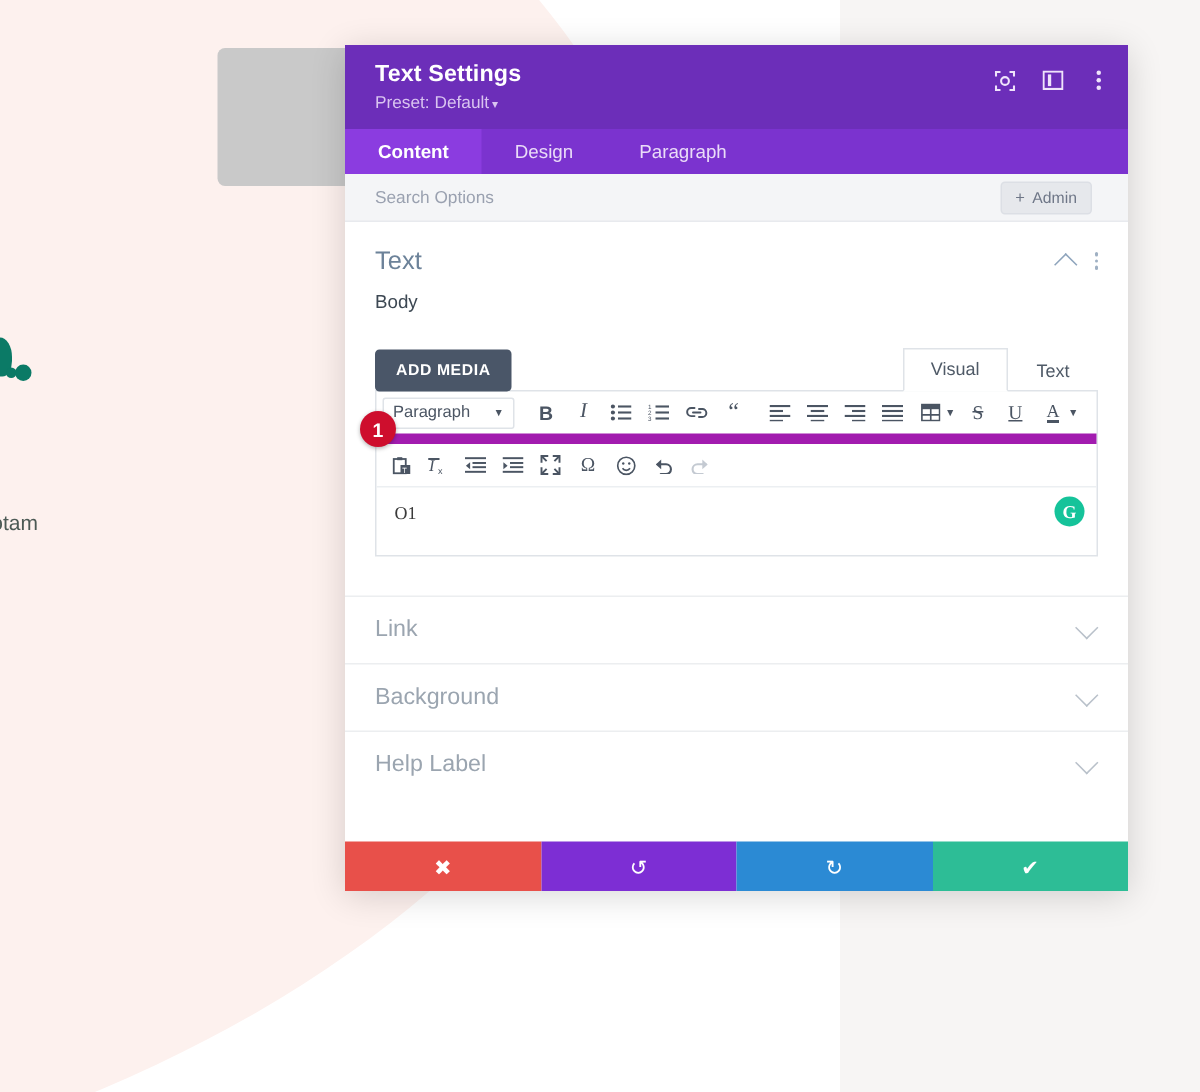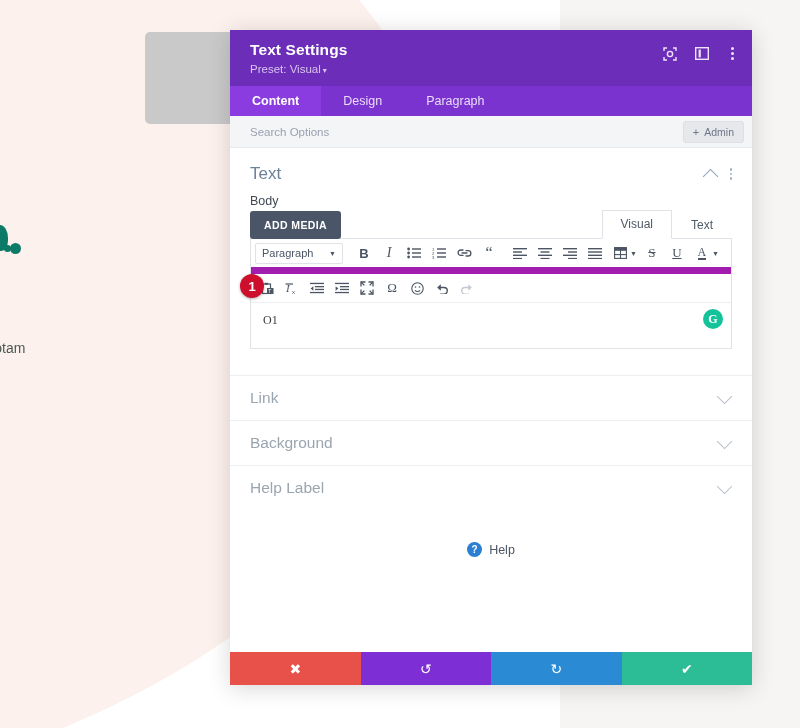--- a/index.html
+++ b/index.html
@@ -66,21 +66,21 @@
   .bg-text {
     position: absolute; left: -40px; top: 315px;
     color: #4c5a55; font-size: 14px; line-height: 22px;
     white-space: nowrap;
   }
 
   
   .modal {
     position: absolute;
     left: 230px; top: 30px;
-    width: 522px; height: 655px;
+    width: 522px; height: 564px;
     background: #ffffff;
     box-shadow: 0 3px 22px rgba(0,0,0,.16);
     display: flex; flex-direction: column;
     overflow: hidden;
   }
   .modal-header {
     background: #6c2eb9;
     padding: 11px 16px 9px 20px;
     display: flex; align-items: flex-start;
     position: relative;
@@ -113,21 +113,21 @@
     font-size: 12.5px; color: #eadcf8;
     display: flex; align-items: center;
     cursor: pointer;
   }
   .tab.active { background: #8b3ce0; color: #ffffff; font-weight: bold; }
 
   .search-row {
     height: 32px; background: #f4f5f7;
     border-bottom: 1px solid #e8eaee;
     display: flex; align-items: center;
-    padding: 0 8px 0 20px;
+    padding: 0 24px 0 20px;
     position: relative;
   }
   .search-input {
     border: none; background: transparent; outline: none;
     font-size: 11.5px; color: #8b93a3;
     font-family: "Liberation Sans", sans-serif;
     flex: 1;
   }
   .search-input::placeholder { color: #9aa1b0; }
   .filter-btn {
@@ -155,21 +155,21 @@
   .chev-up, .chev-dn {
     width: 11px; height: 11px; cursor: pointer;
     border-left: 1.6px solid #8ea4bc; border-top: 1.6px solid #8ea4bc;
   }
   .chev-up { transform: rotate(45deg); margin-top: 4px; }
   .chev-dn { transform: rotate(-135deg); margin-bottom: 4px; border-color:#b9c1ca; }
   .kebab-sm { display:flex; flex-direction:column; gap:2px; align-items:center; cursor:pointer;}
   .kebab-sm i { width:2.5px; height:2.5px; border-radius:50%; background:#9fb0c3; display:block; }
 
   .field-wrap { padding: 0 20px; }
-  .field-label { font-size: 12.5px; color: #3d4853; margin-bottom: 2px; }
+  .field-label { font-size: 12.5px; color: #3d4853; margin-bottom: 24px; }
 
   .editor-top { display: flex; align-items: flex-end; }
   .add-media {
     background: #4a5668; color: #ffffff;
     font-size: 10.5px; font-weight: bold; letter-spacing: .4px;
     padding: 8px 14px; border: none; border-radius: 3px;
     cursor: pointer;
     font-family: "Liberation Sans", sans-serif;
   }
   .vt-tabs { margin-left: auto; display: flex; align-items: flex-end; }
@@ -295,21 +295,21 @@
     <div>ium, totam</div>
   </div>
 </div>
 
 <div class="modal">
 
   <div class="modal-header">
     <div>
       <div class="modal-title">Text Settings</div>
       <div class="modal-preset">
-        <span>Preset: Visual</span><span class="preset-caret">▾</span>
+        <span>Preset: Default</span><span class="preset-caret">▾</span>
       </div>
     </div>
 
     <div class="header-icons">
       <span class="hdr-icon">
         <svg width="14" height="14" viewBox="0 0 14 14">
           <path d="M1 4V1h3M13 4V1h-3M1 10v3h3M13 10v3h-3" fill="none" stroke="#efe3fb" stroke-width="1.4"></path>
           <circle cx="7" cy="7" r="2.6" fill="none" stroke="#efe3fb" stroke-width="1.4"></circle>
         </svg>
       </span>

